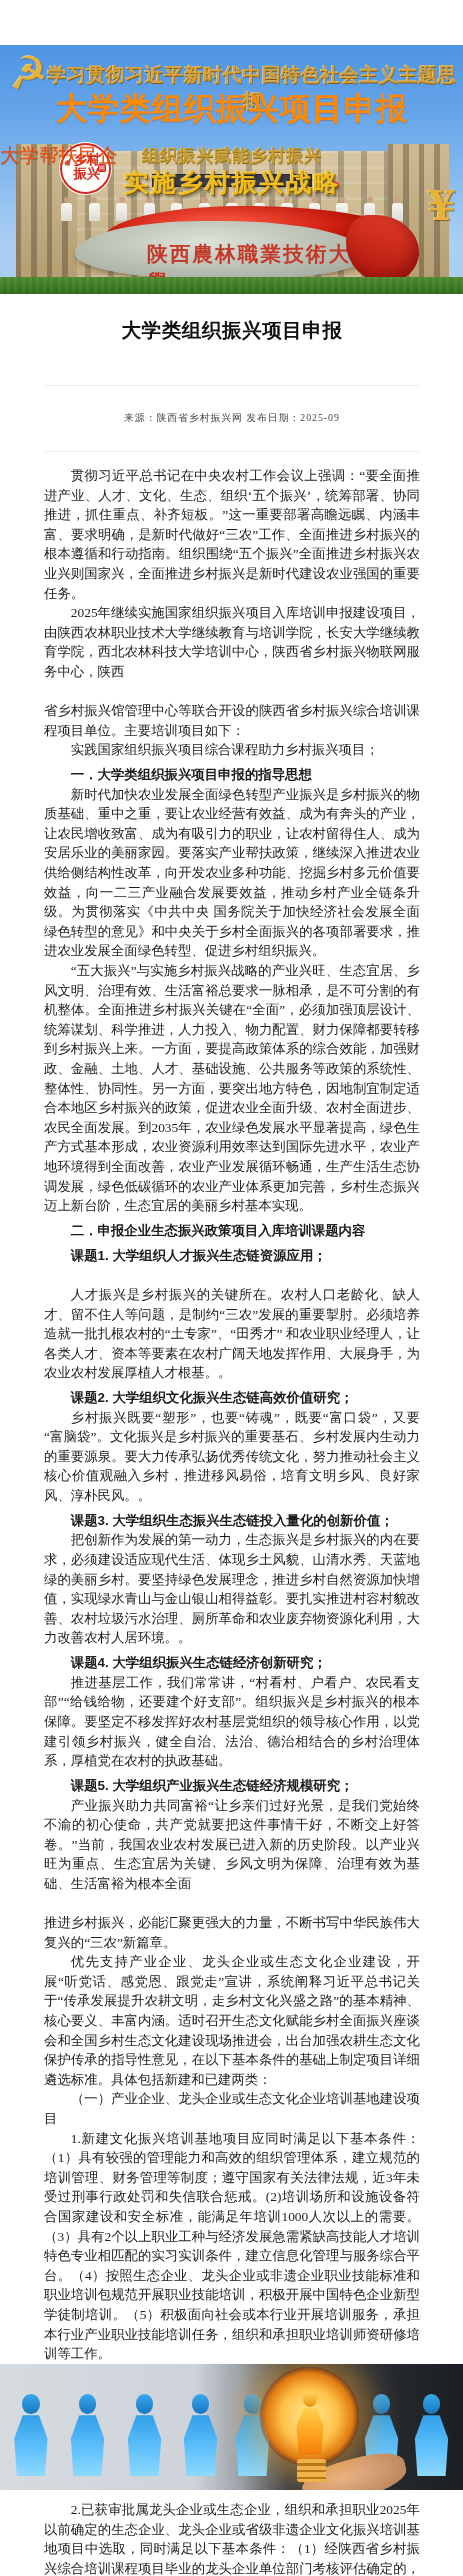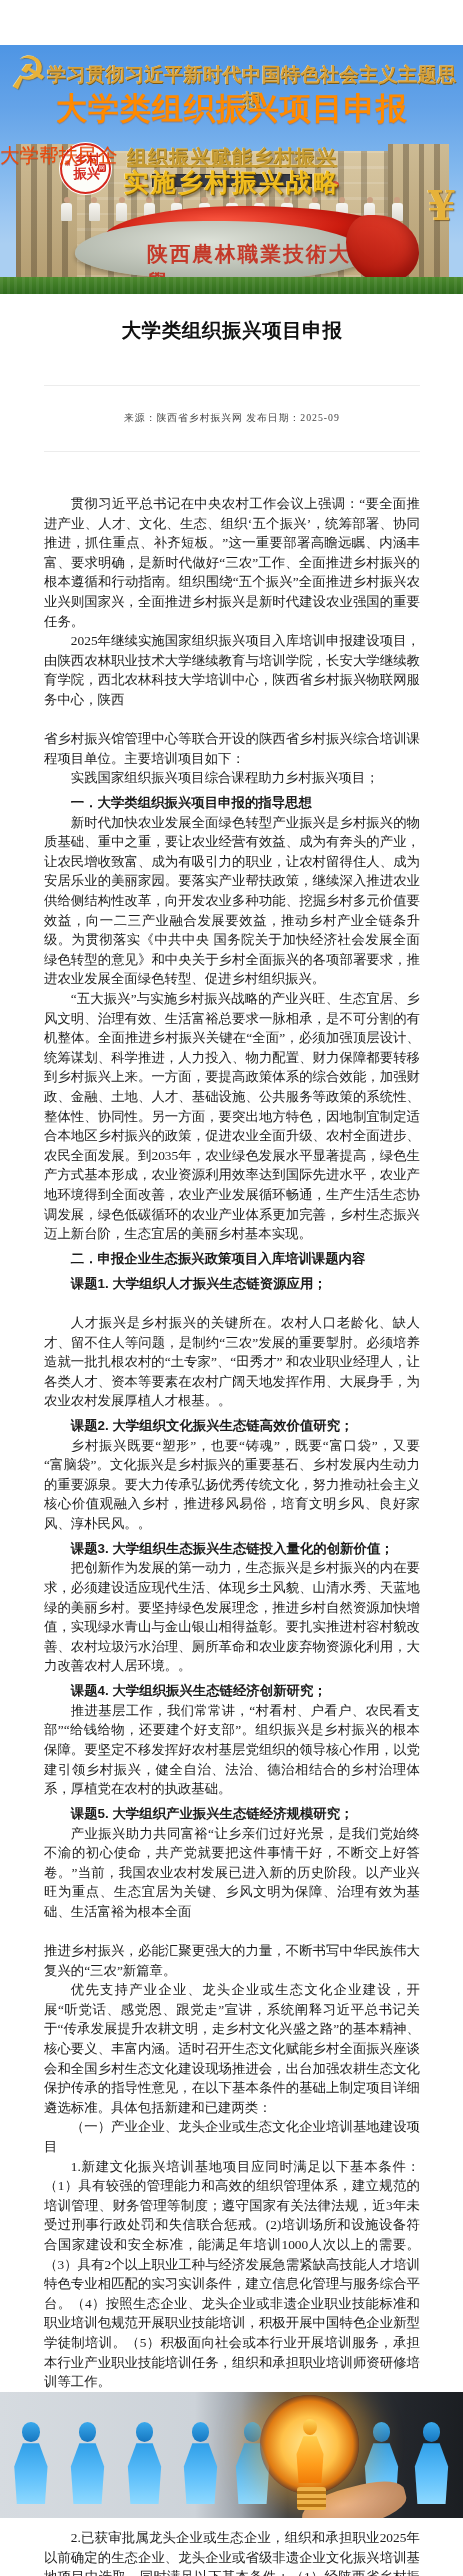--- a/index.html
+++ b/index.html
@@ -61,37 +61,37 @@
                      linear-gradient(180deg,#4d8a2e,#2e6a1b); }
   .badge { position:absolute; left:60px; top:98px; width:47px; height:47px; background:#fdfdf9;
           border:2.1px solid #d5281e; border-radius:50%; z-index:8; box-shadow:0 0 0 1px #fff; }
   .badge-main { position:absolute; left:10.3px; top:7.7px; width:29px; text-align:center; color:#d5281e;
           font-weight:bold; font-size:13.4px; line-height:14.4px; }
   .badge-region { position:absolute; left:2.6px; top:11.3px; color:#d5281e; font-size:5.2px; line-height:5.7px;
           writing-mode:vertical-rl; }
   .badge-net { position:absolute; right:3.1px; top:19px; width:8.2px; height:8.2px; background:#d5281e; color:#fff;
           font-size:6.2px; line-height:8.2px; text-align:center; border-radius:1.5px; }
   .overlay1 { position:absolute; left:0; top:99px; width:100%; text-align:center; z-index:8;
-          font-family:"Liberation Sans","DejaVu Sans",sans-serif; font-size:20px; font-weight:bold;
-          letter-spacing:1px; color:#c89c30; text-shadow:0.5px 0.5px 0 #8a6a18, -0.5px -0.5px 0.5px #ffe9a8; opacity:.96;text-decoration:underline; }
+          font-family:"Liberation Sans","DejaVu Sans",sans-serif; font-size:17px; font-weight:bold;
+          letter-spacing:1px; color:#c89c30; text-shadow:0.5px 0.5px 0 #8a6a18, -0.5px -0.5px 0.5px #ffe9a8; opacity:.96; }
   .overlay2 { position:absolute; left:0; top:121px; width:100%; text-align:center; z-index:8;
           font-family:"Liberation Sans","DejaVu Sans",sans-serif; font-size:25px; font-weight:900;
           letter-spacing:2.1px; color:#f0bc1e;
           text-shadow:1px 1px 0 #7a5a08, 2.1px 2.6px 2.6px rgba(0,0,0,.4), -0.5px -0.5px 0 #fff3c0; }
   .yuan { position:absolute; right:8.2px; top:137px; z-index:9; font-size:41px; font-weight:bold; color:#e6b23a;
           font-family:"DejaVu Serif",serif; text-shadow:1px 1px 1px rgba(90,55,0,.6), -0.5px -0.5px 0 #ffe9a8; }
 
   
   .article { width:376px; margin:0 auto; }
   .article-title { margin:24px 0 0; text-align:center; font-size:19.6px; line-height:24px; font-weight:900;
           letter-spacing:0.5px; color:#111; font-family:"Liberation Sans","DejaVu Sans",sans-serif; }
   .source-row { margin-top:43px; border-top:0.5px solid #ececec; border-bottom:0.5px solid #ececec;
           padding:26px 0; text-align:center; font-size:9.8px; letter-spacing:1px; color:#454545; }
   .body { font-size:13.4px; line-height:19.6px; text-align:justify; }
-  .body.first { margin-top:42px; }
+  .body.first { margin-top:14px; }
   .body.mt20 { margin-top:10.3px; }
   .body p { margin:0; text-indent:2em; }
   .body .sec { margin:5.2px 0 0; font-size:13.4px; line-height:19.6px; font-weight:bold; text-indent:2em;
           font-family:"Liberation Sans","DejaVu Sans",sans-serif; }
   .body .gap { margin-top:19.6px; }
   .body .noindent { text-indent:0; }
 
   
   .photo1 { position:relative; height:126px; overflow:hidden;
           background:linear-gradient(90deg,#d6dbe0 0%,#cdd3d9 42%,#9ba1a8 52%,#3a3f46 62%,#26292e 82%,#1f2226 100%); }

